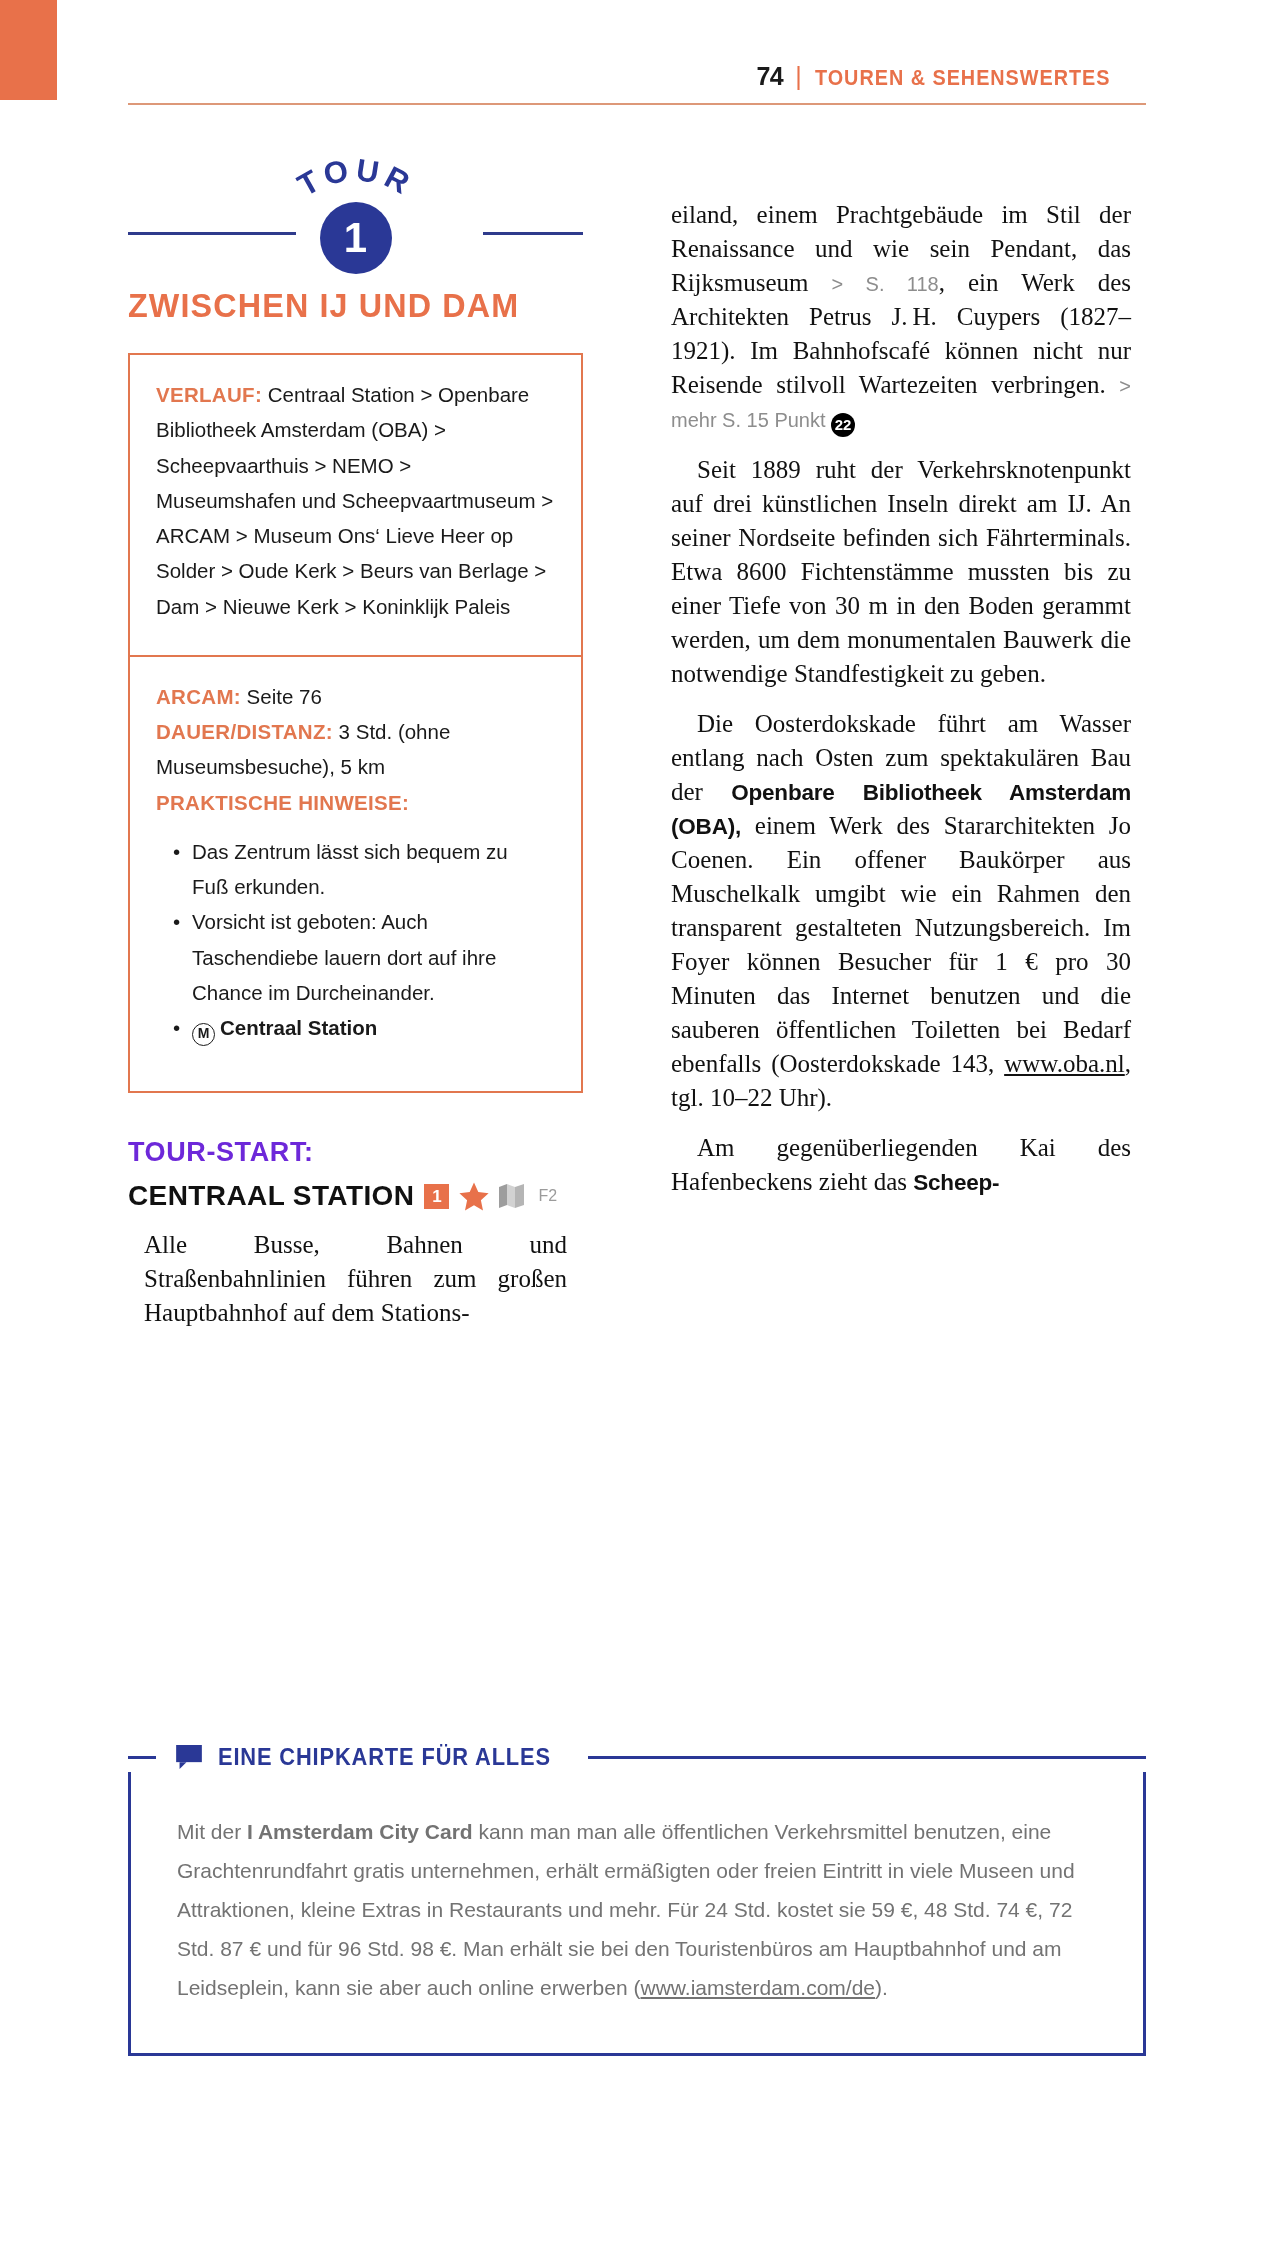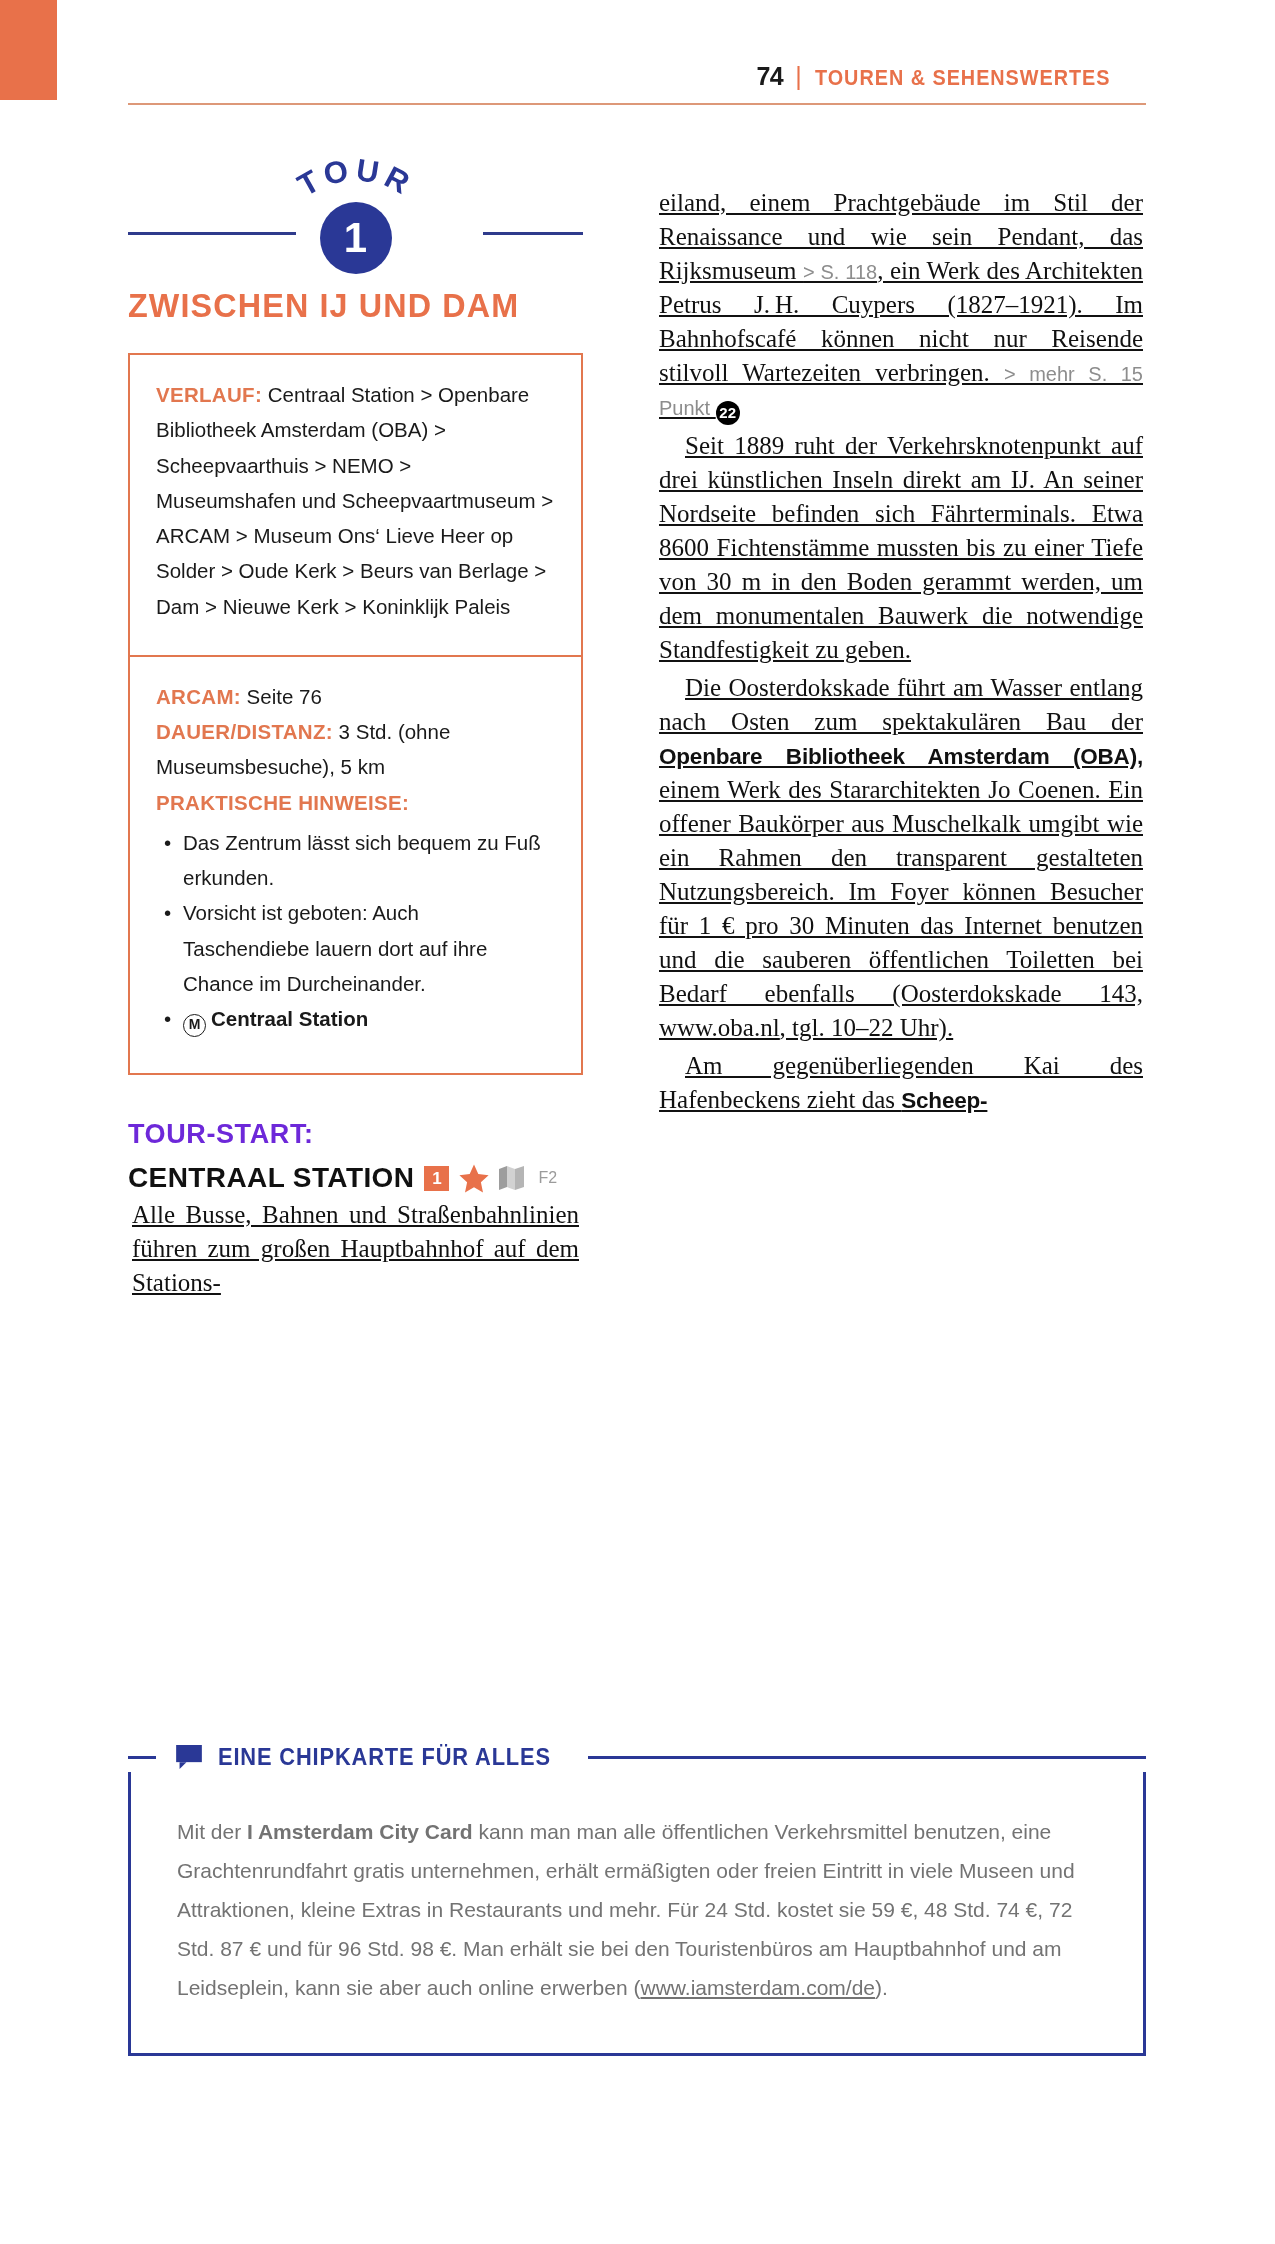--- a/index.html
+++ b/index.html
@@ -167,21 +167,21 @@
     letter-spacing: 0.3px;
   }
   .info-label-block {
     display: block;
     font-weight: bold;
     color: #e2774f;
     letter-spacing: 0.3px;
   }
   .hint-list {
     list-style: none;
-    margin: 5px;
+    margin: 14px;
     padding: 0;
   }
   .hint-list li {
     position: relative;
     padding-left: 22px;
     font-size: 20.5px;
     line-height: 1.72;
     color: #1a1a1a;
   }
   .hint-list li::before {
@@ -253,21 +253,21 @@
   
   .serif-text {
     font-family: "Liberation Serif", serif;
     font-size: 25px;
     line-height: 1.36;
     color: #111111;
     text-align: justify;
     -webkit-hyphens: none;
     hyphens: none;
   }
-  .serif-text p { margin: 4px; text-decoration: underline; }
+  .serif-text p { margin: 16px; }
   .serif-text p.indent { text-indent: 26px; }
   .xref {
     font-family: "Liberation Sans", sans-serif;
     font-size: 20px;
     color: #8d8d8d;
     font-weight: 500;
   }
   .sans-bold-inline {
     font-family: "Liberation Sans", sans-serif;
     font-size: 22.5px;

